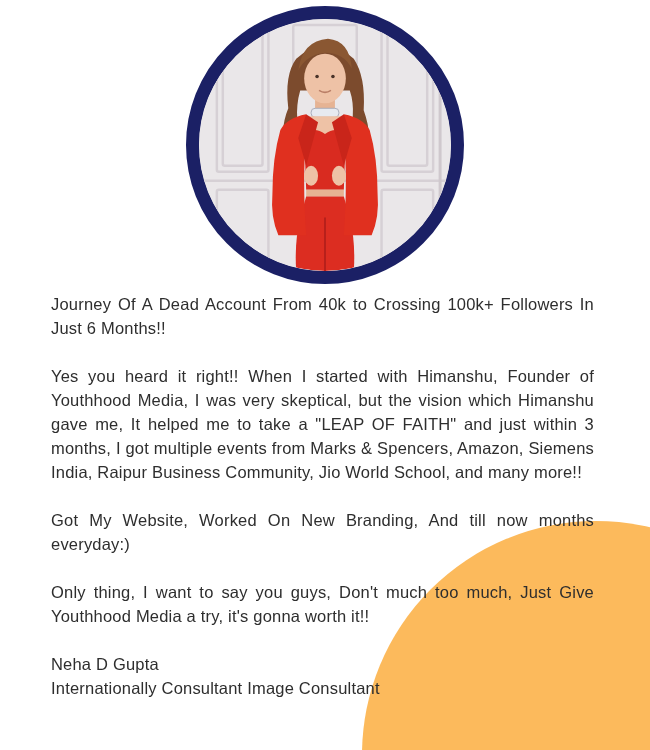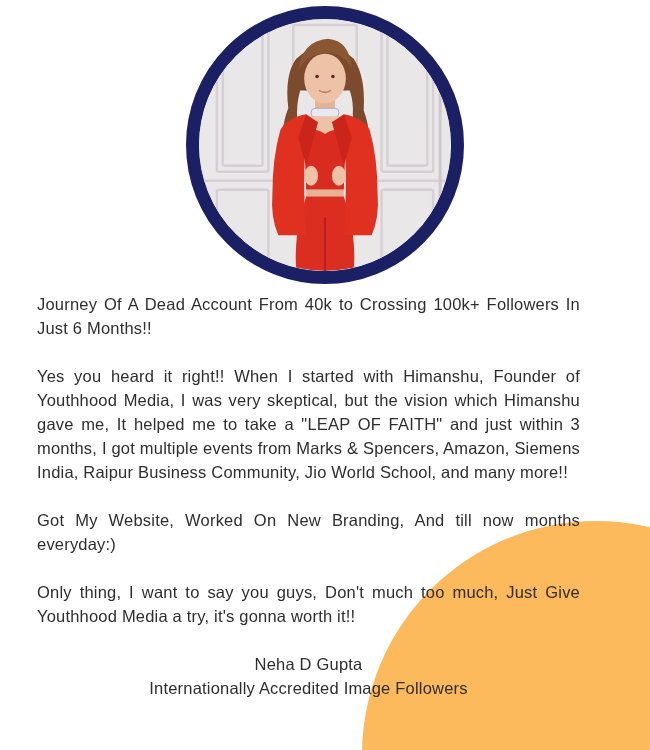--- a/index.html
+++ b/index.html
@@ -49,34 +49,34 @@
   .photo-frame svg {
     display: block;
     width: 100%;
     height: 100%;
     border-radius: 50%;
   }
 
   
   .testimonial {
     position: absolute;
-    left: 37px;
+    left: 51px;
     top: 292px;
     width: 543px;
     z-index: 3;
     font-size: 16.5px;
     line-height: 24px;
     letter-spacing: 0.2px;
   }
   .testimonial p {
     text-align: justify;
     margin-bottom: 24px;
   }
   .signature { line-height: 24px; }
-  .signature div { text-align: center; }
+  .signature div { text-align: left; }
 </style>
 </head>
 <body>
 
 <div class="orange-circle"></div>
 
 <div class="photo-frame">
   <svg viewBox="0 0 254 254" xmlns="http://www.w3.org/2000/svg" role="img">
 
     <rect width="254" height="254" fill="#eae7e9"></rect>
@@ -129,15 +129,15 @@
   </svg>
 </div>
 
 <div class="testimonial">
   <p>Journey Of A Dead Account From 40k to Crossing 100k+ Followers In Just 6 Months!!</p>
   <p>Yes you heard it right!! When I started with Himanshu, Founder of Youthhood Media, I was very skeptical, but the vision which Himanshu gave me, It helped me to take a "LEAP OF FAITH" and just within 3 months, I got multiple events from Marks &amp; Spencers, Amazon, Siemens India, Raipur Business Community, Jio World School, and many more!!</p>
   <p>Got My Website, Worked On New Branding, And till now months everyday:)</p>
   <p>Only thing, I want to say you guys, Don't much too much, Just Give Youthhood Media a try, it's gonna worth it!!</p>
   <div class="signature">
     <div>Neha D Gupta</div>
-    <div>Internationally Accredited Image Followers</div>
+    <div>Internationally Consultant Image Consultant</div>
   </div>
 </div>
 
 </body></html>

